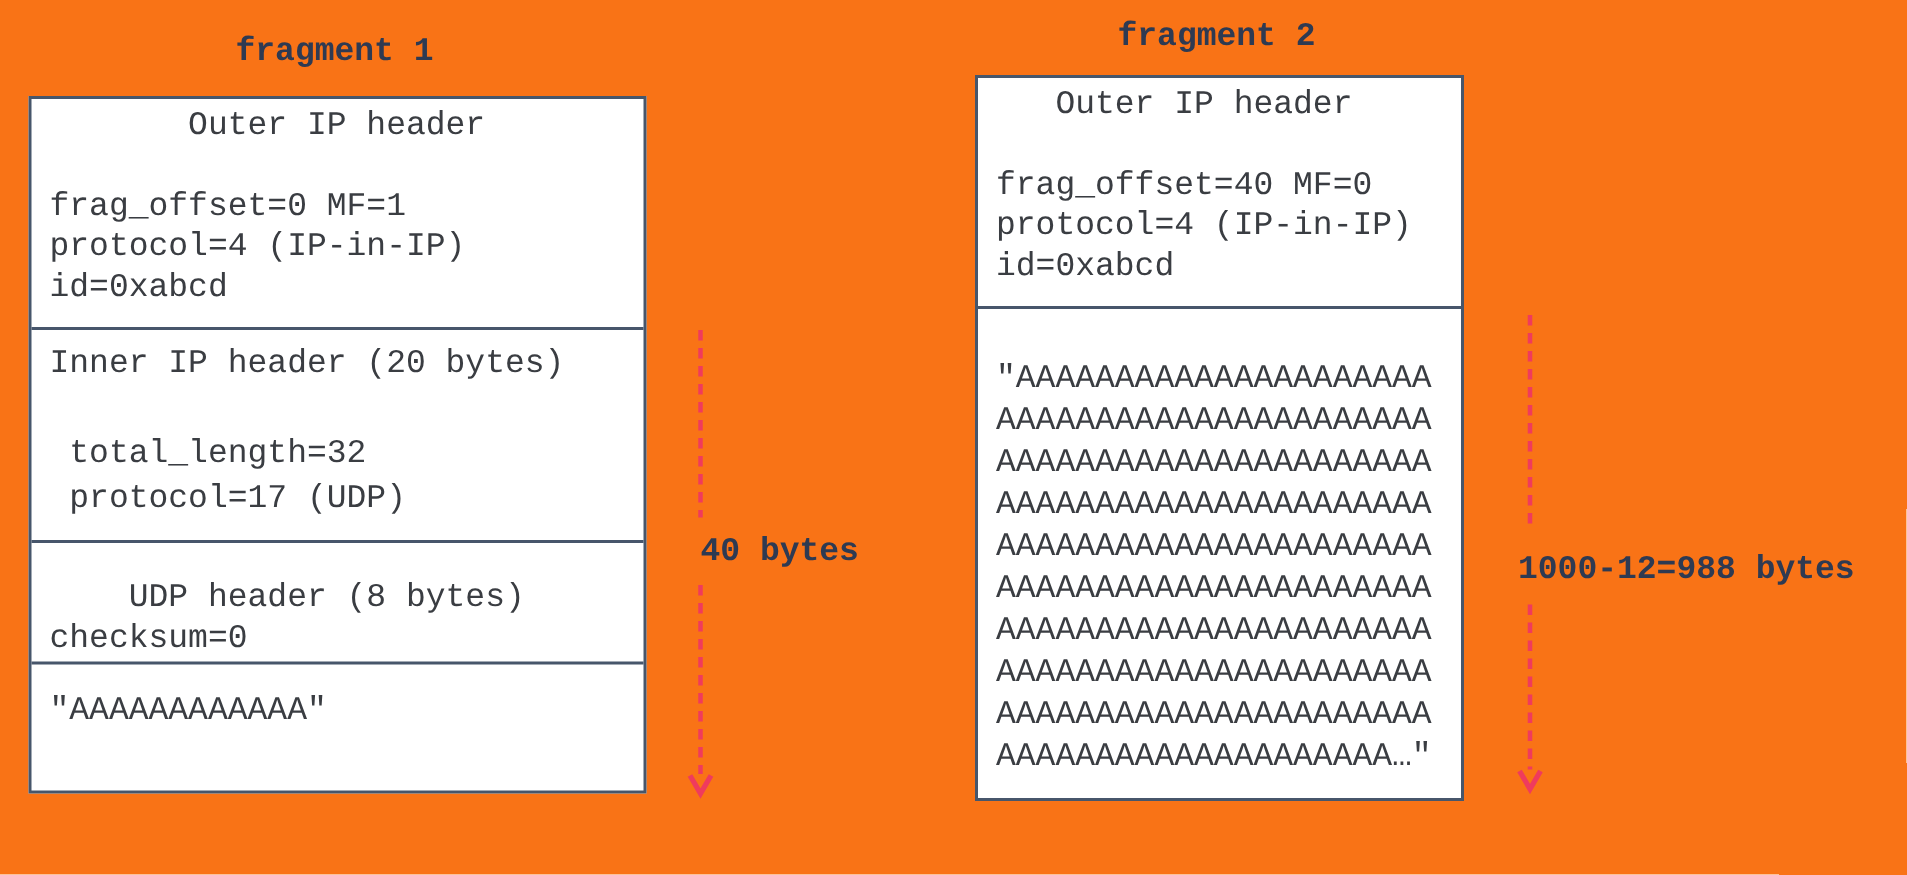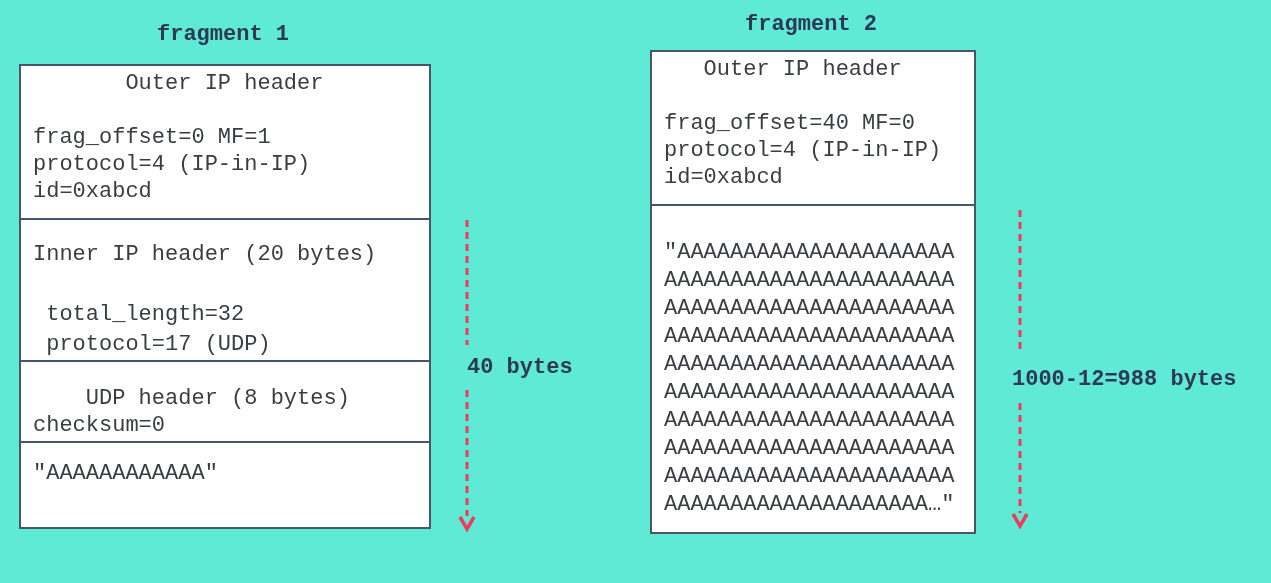--- a/index.html
+++ b/index.html
@@ -6,21 +6,21 @@
     --navy: #2e3a52;
     --text: #3a3d42;
     --border: #47566b;
     --pink: #ef3b5d;
   }
   html, body { margin: 0; padding: 0; background: #ffffff; }
   .canvas {
     position: relative;
     width: 1271px;
     height: 583px;
-    background: #5eead4;
+    background: #f97316;
     font-family: "Liberation Mono", "DejaVu Sans Mono", monospace;
     overflow: hidden;
   }
   .frag-title {
     position: absolute;
     text-align: center;
     font-weight: bold;
     font-size: 22px;
     color: var(--navy);
     white-space: pre;
@@ -50,21 +50,21 @@
   }
 </style>
 </head>
 <body>
 
 <div class="canvas">
 
   <div class="frag-title" style="left:19px; top:22px; width:408px;">fragment 1</div>
   <div class="frag-box" id="frag1-box" style="left:19px; top:64px; width:408px; height:461px;">
       <div class="section" style="height: 152px; padding-top: 4px; line-height: 27px;"><div class="line">       Outer IP header</div><div class="line">&nbsp;</div><div class="line">frag_offset=0 MF=1</div><div class="line">protocol=4 (IP-in-IP)</div><div class="line">id=0xabcd</div></div>
-      <div class="section" style="height: 142px; padding-top: 20px; line-height: 30px;"><div class="line">Inner IP header (20 bytes)</div><div class="line">&nbsp;</div><div class="line"> total_length=32</div><div class="line"> protocol=17 (UDP)</div></div>
+      <div class="section" style="height: 142px; padding-top: 8px; line-height: 30px;"><div class="line">Inner IP header (20 bytes)</div><div class="line">&nbsp;</div><div class="line"> total_length=32</div><div class="line"> protocol=17 (UDP)</div></div>
       <div class="section" style="height: 81px; padding-top: 23px; line-height: 27px;"><div class="line">    UDP header (8 bytes)</div><div class="line">checksum=0</div></div>
       <div class="section" style="height: 51px; padding-top: 17px; line-height: 27px;"><div class="line">"AAAAAAAAAAAA"</div></div>
     </div>
 
   <div class="frag-title" style="left:650px; top:12px; width:322px;">fragment 2</div>
   <div class="frag-box" id="frag2-box" style="left:650px; top:50px; width:322px; height:480px;">
       <div class="section" style="height: 152px; padding-top: 4px; line-height: 27px;"><div class="line">   Outer IP header</div><div class="line">&nbsp;</div><div class="line">frag_offset=40 MF=0</div><div class="line">protocol=4 (IP-in-IP)</div><div class="line">id=0xabcd</div></div>
       <div class="section" style="height: 324px; padding-top: 33px; line-height: 28px;"><div class="line">"AAAAAAAAAAAAAAAAAAAAA</div><div class="line">AAAAAAAAAAAAAAAAAAAAAA</div><div class="line">AAAAAAAAAAAAAAAAAAAAAA</div><div class="line">AAAAAAAAAAAAAAAAAAAAAA</div><div class="line">AAAAAAAAAAAAAAAAAAAAAA</div><div class="line">AAAAAAAAAAAAAAAAAAAAAA</div><div class="line">AAAAAAAAAAAAAAAAAAAAAA</div><div class="line">AAAAAAAAAAAAAAAAAAAAAA</div><div class="line">AAAAAAAAAAAAAAAAAAAAAA</div><div class="line">AAAAAAAAAAAAAAAAAAAA…"</div></div>
     </div>
 

